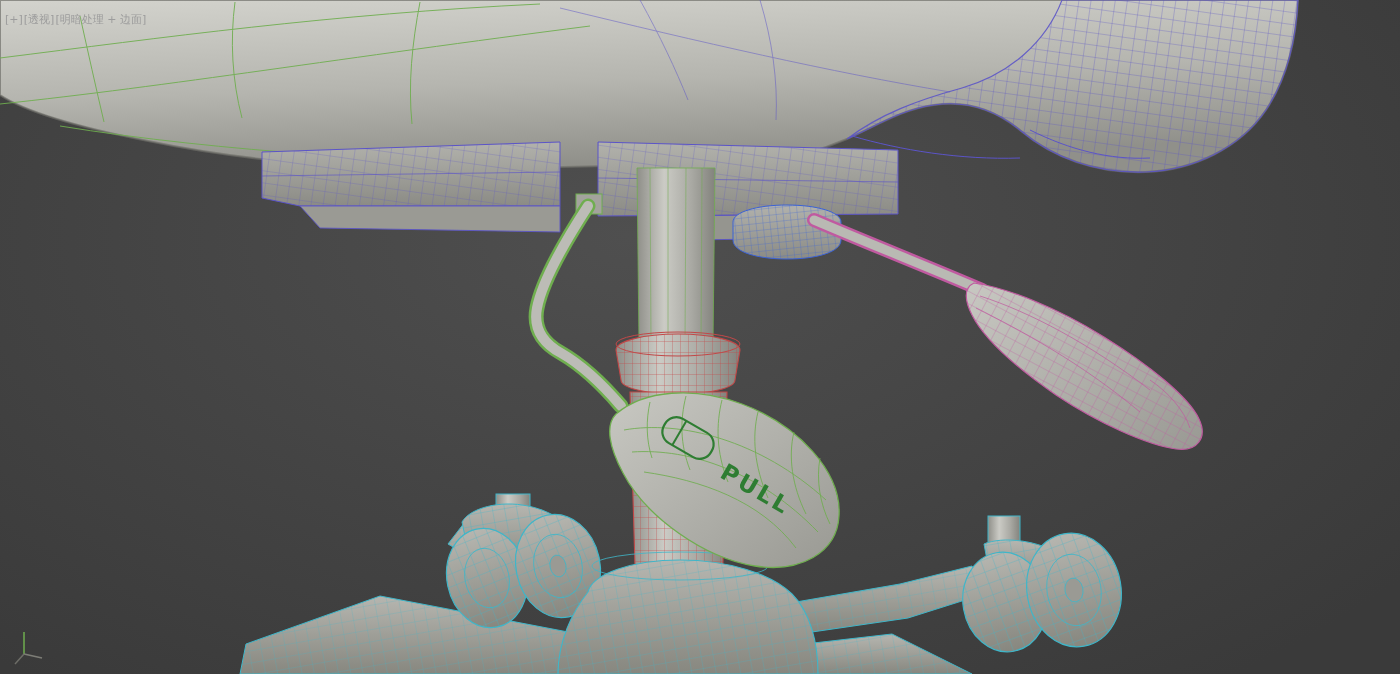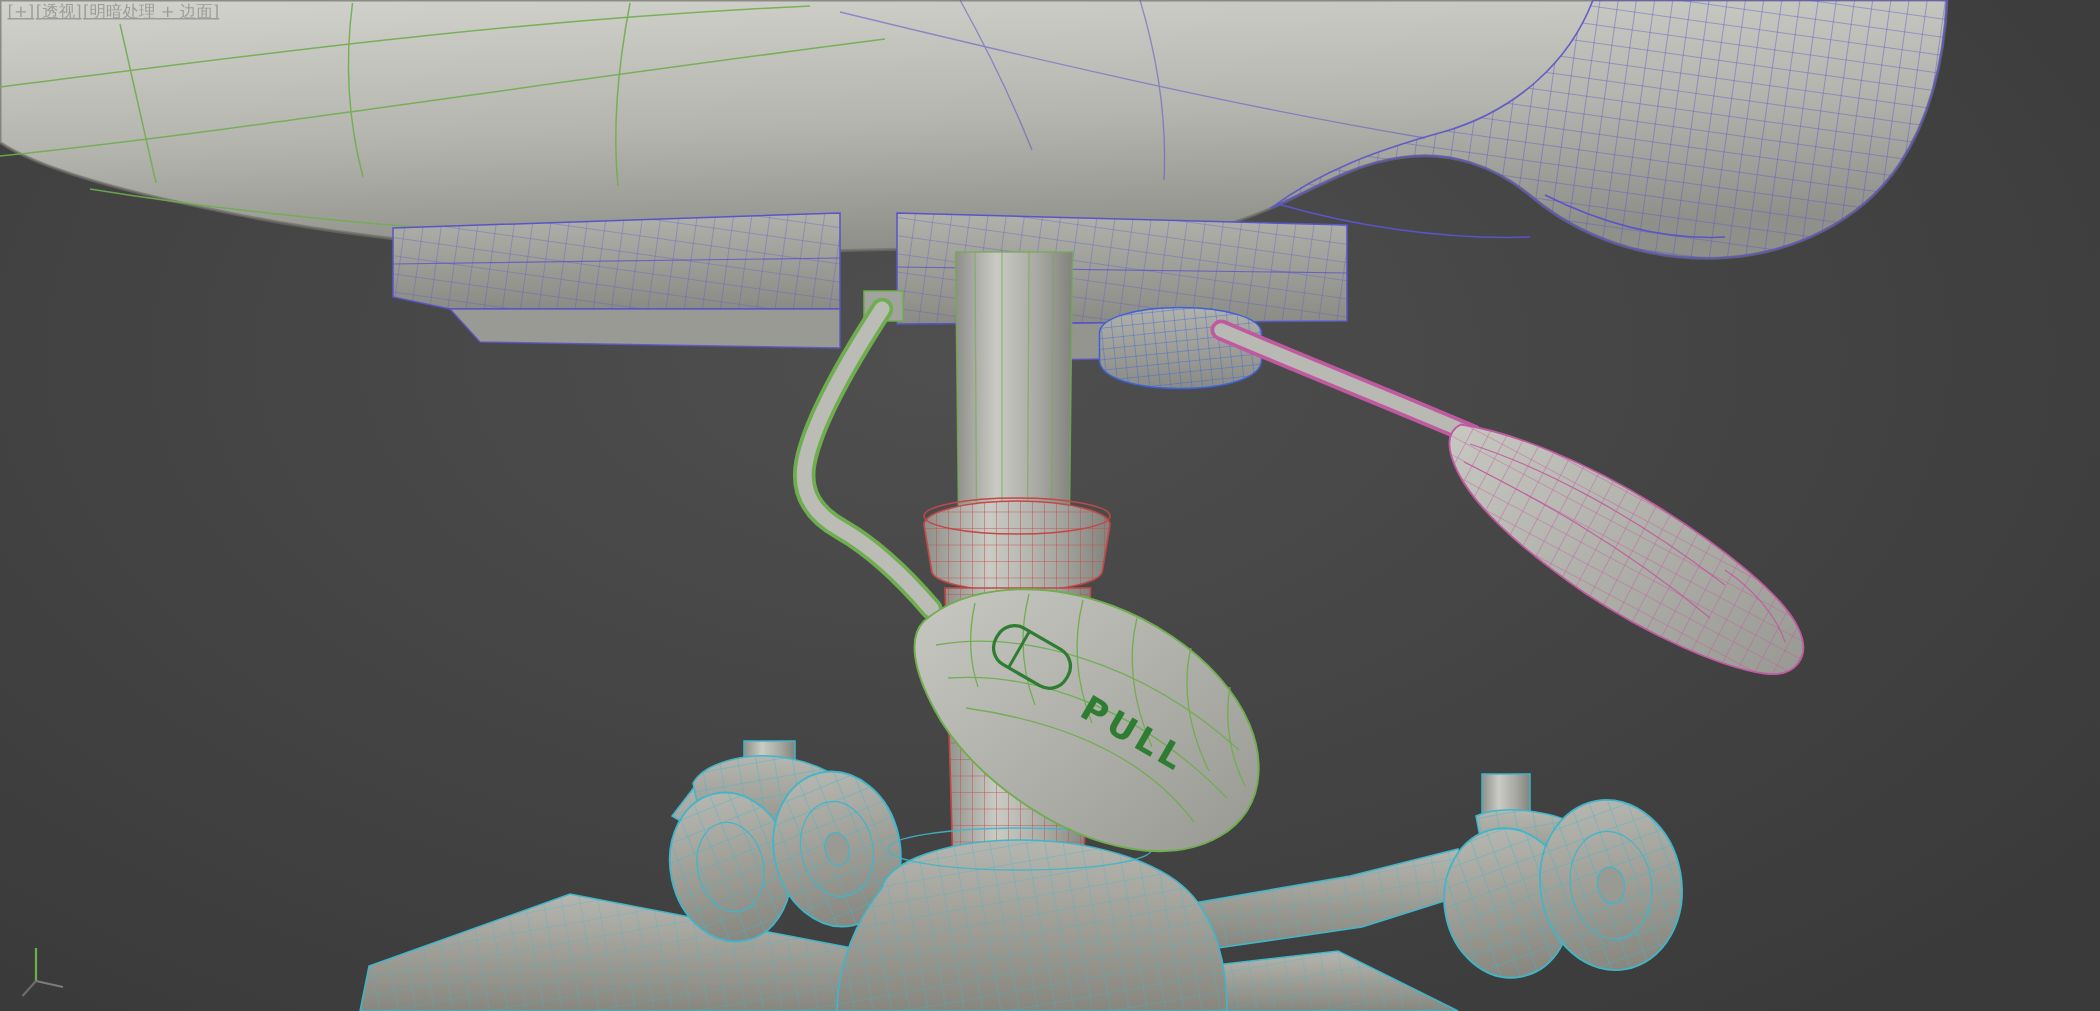--- a/index.html
+++ b/index.html
@@ -9,22 +9,22 @@
     --wire-red:#c24848; --wire-pink:#c05aa0; --wire-cyan:#3fb6c9;
     --pull-text:#2e7d32;
   }
   html,body{margin:0;padding:0;background:#222;}
   .viewport{
     position:relative;width:1400px;height:674px;overflow:hidden;
     background:radial-gradient(ellipse at 45% 35%, var(--bg-center) 0%, var(--bg-edge) 90%);
     font-family:"DejaVu Sans",sans-serif;
   }
   .viewport-label{
-    position:absolute;top:0;left:5px;z-index:10;
-    font-size:11px;color:var(--label-text);cursor:pointer;user-select:none;text-decoration:underline;
+    position:absolute;top:12px;left:5px;z-index:10;
+    font-size:11px;color:var(--label-text);cursor:pointer;user-select:none;
   }
   .viewport-label span{margin-right:1px;}
   svg.scene{position:absolute;left:0;top:0;}
   text{font-family:"DejaVu Sans",sans-serif;}
 </style>
 </head>
 <body>
 
 <div class="viewport">
 

